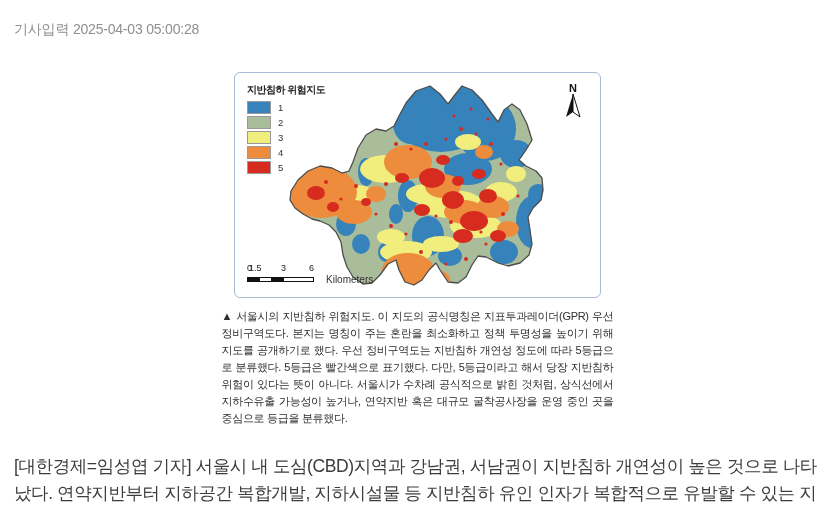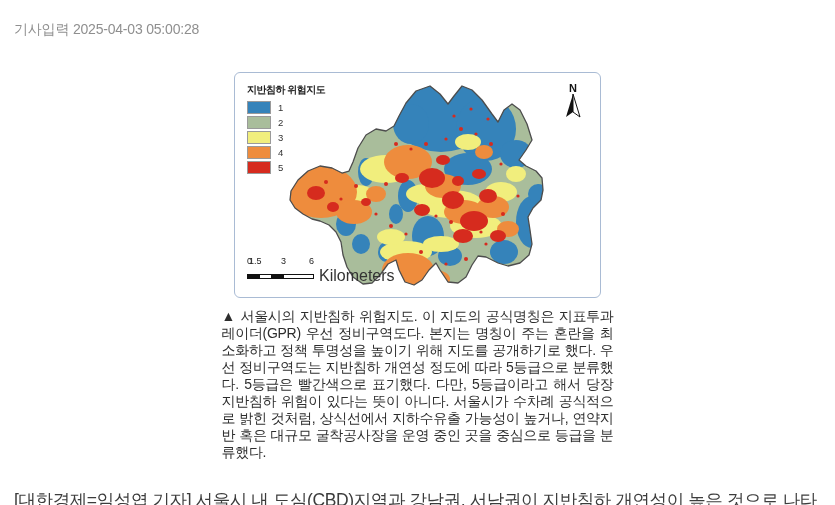--- a/index.html
+++ b/index.html
@@ -44,24 +44,24 @@
   .tick-0 { left:0; }
   .tick-1 { left:2px; }
   .tick-2 { left:34px; }
   .tick-3 { left:62px; }
   .scale-row { display:flex; align-items:center; }
   .scale-seg { height:5px; border:1px solid #111; }
   .seg-a { width:12px; background:#111; border-right:none; }
   .seg-b { width:12px; background:#fff; border-right:none; }
   .seg-c { width:12px; background:#111; border-right:none; }
   .seg-d { width:31px; background:#fff; }
-  .scale-unit { font-size:16px; color:#333; margin-left:5px; }
+  .scale-unit { font-size:10px; color:#333; margin-left:12px; }
 
   figcaption.caption {
-    margin-top:10px; font-size:14px; line-height:17px;
+    margin-top:10px; font-size:11px; line-height:17px;
     color:#2d2d2d; text-align:justify; letter-spacing:-0.3px;
   }
 
   .body-text {
     margin-top:26px; font-size:17.5px; line-height:27px;
     color:#3c3c3c; letter-spacing:-0.4px;
   }
 
   
   .c1 { fill:#3583ba; } .c2 { fill:#a9bd9b; } .c3 { fill:#f1ee7d; }

